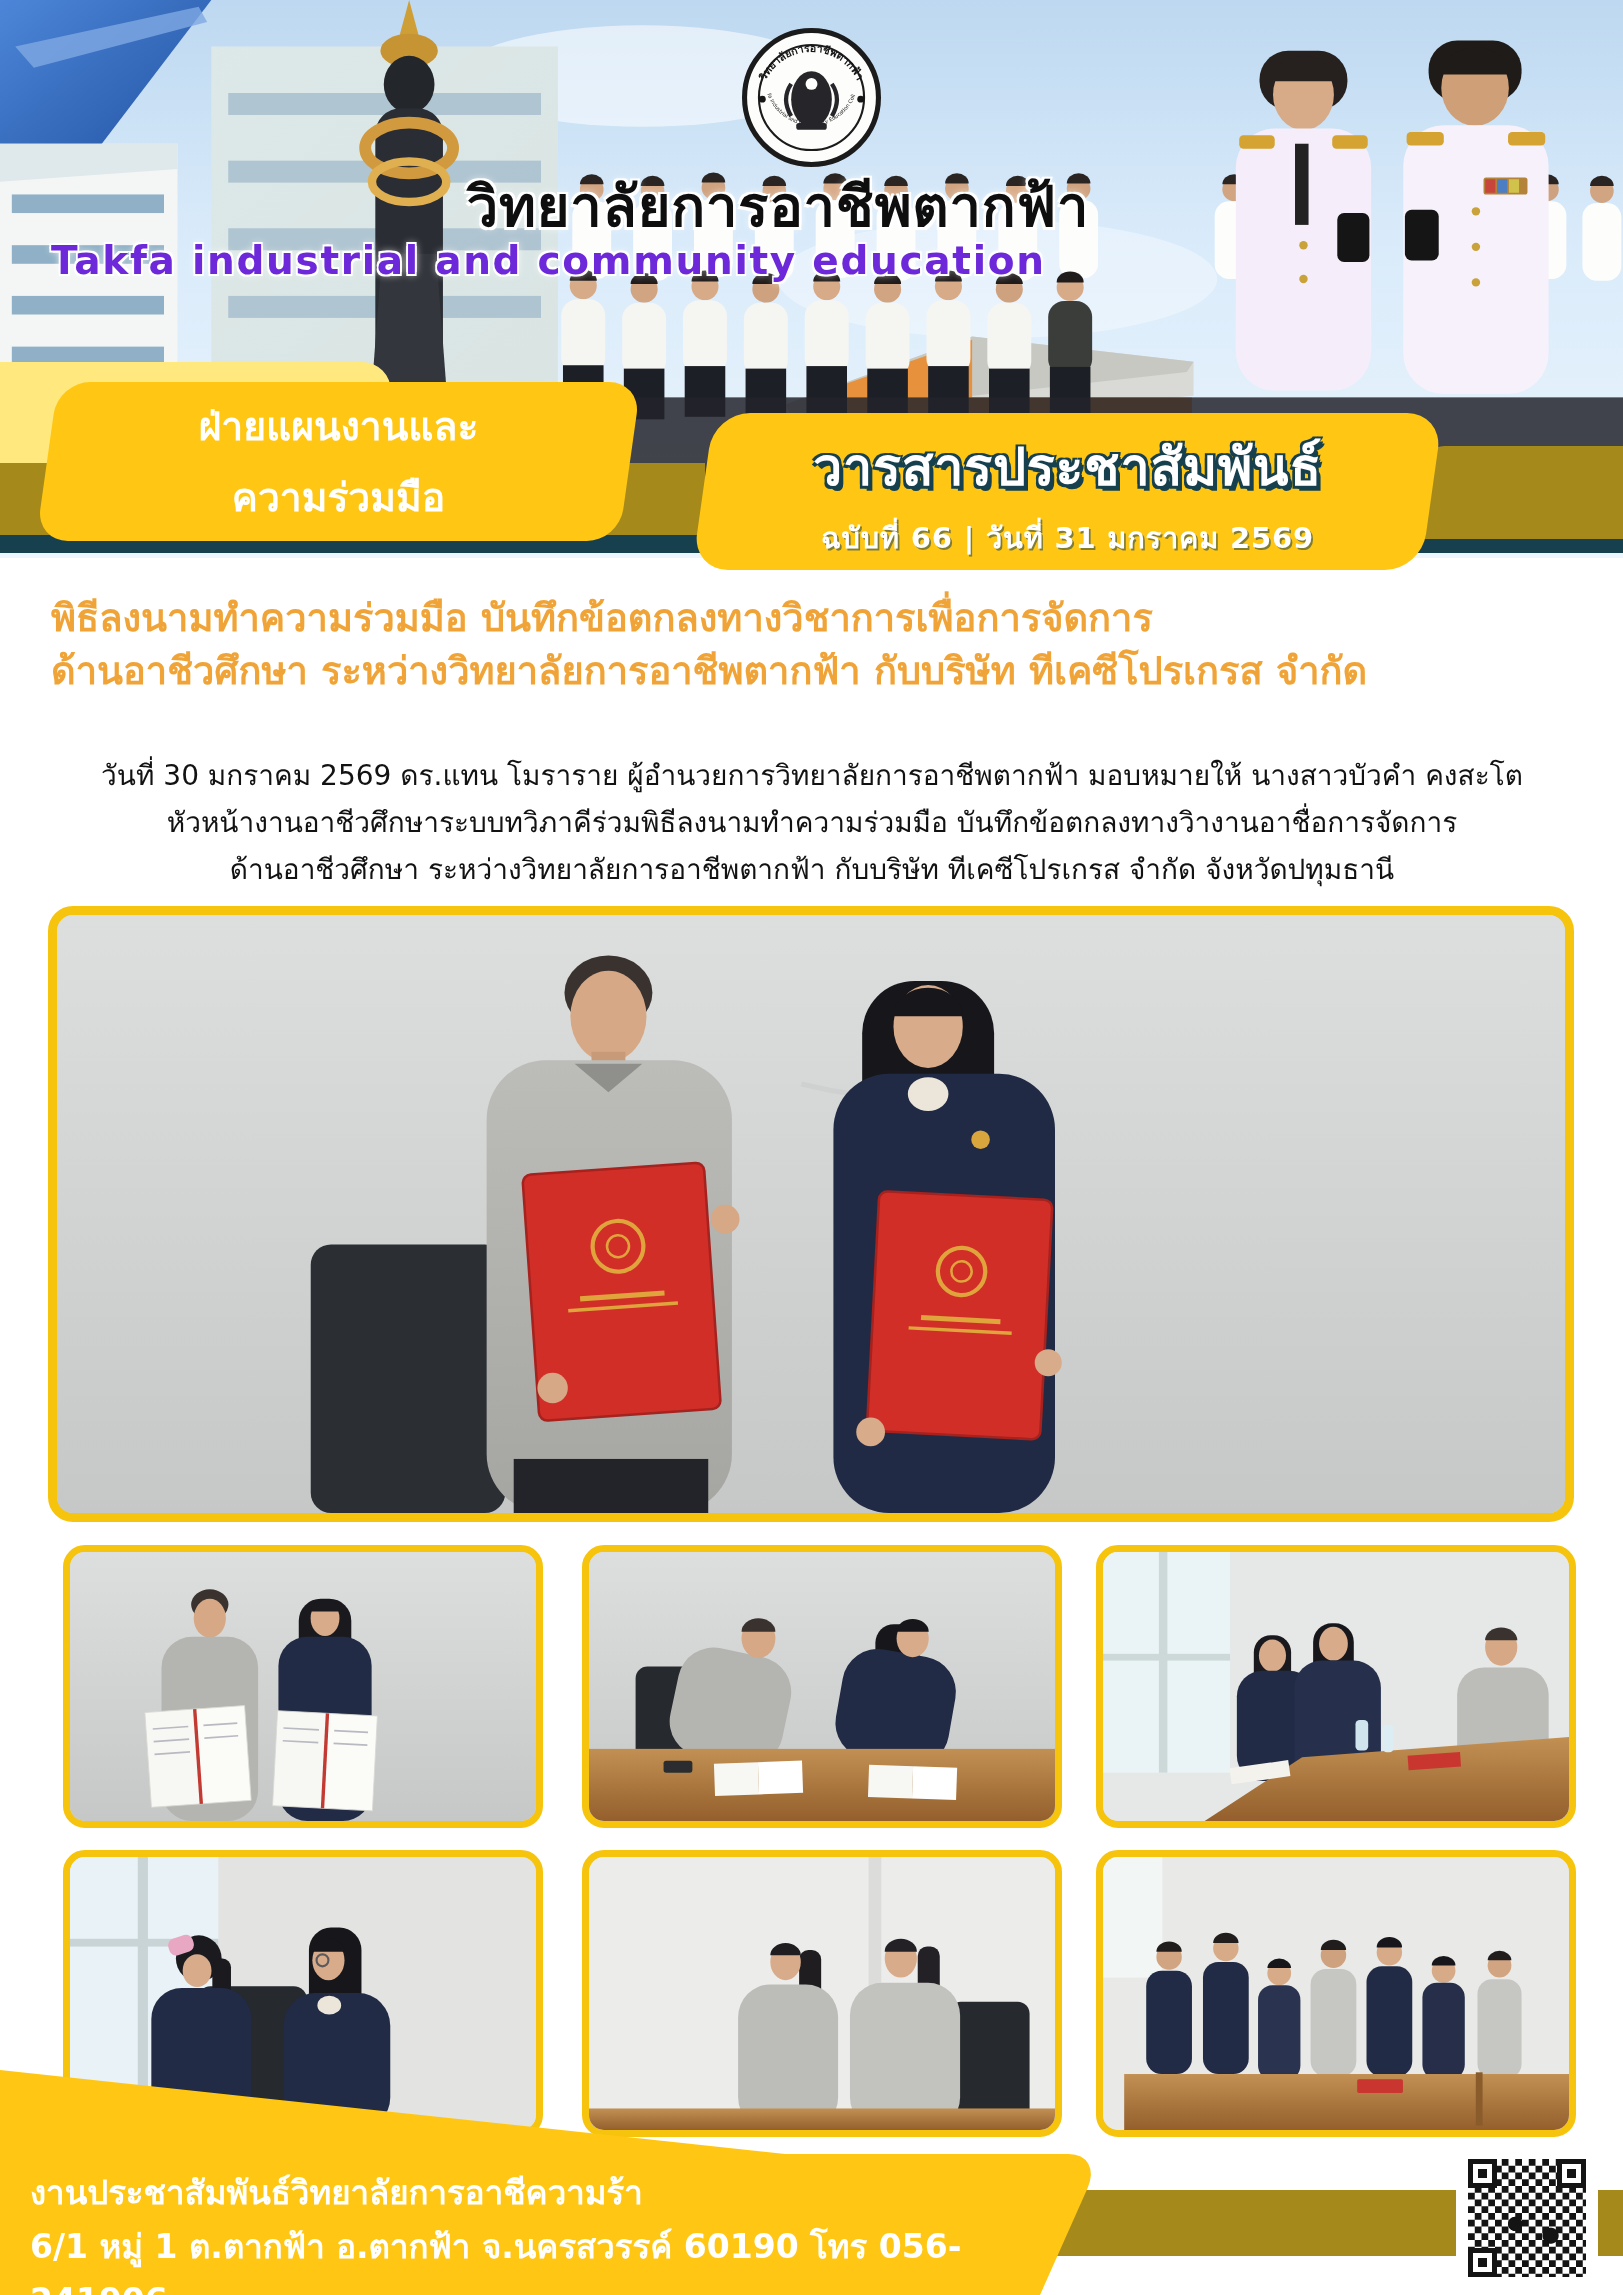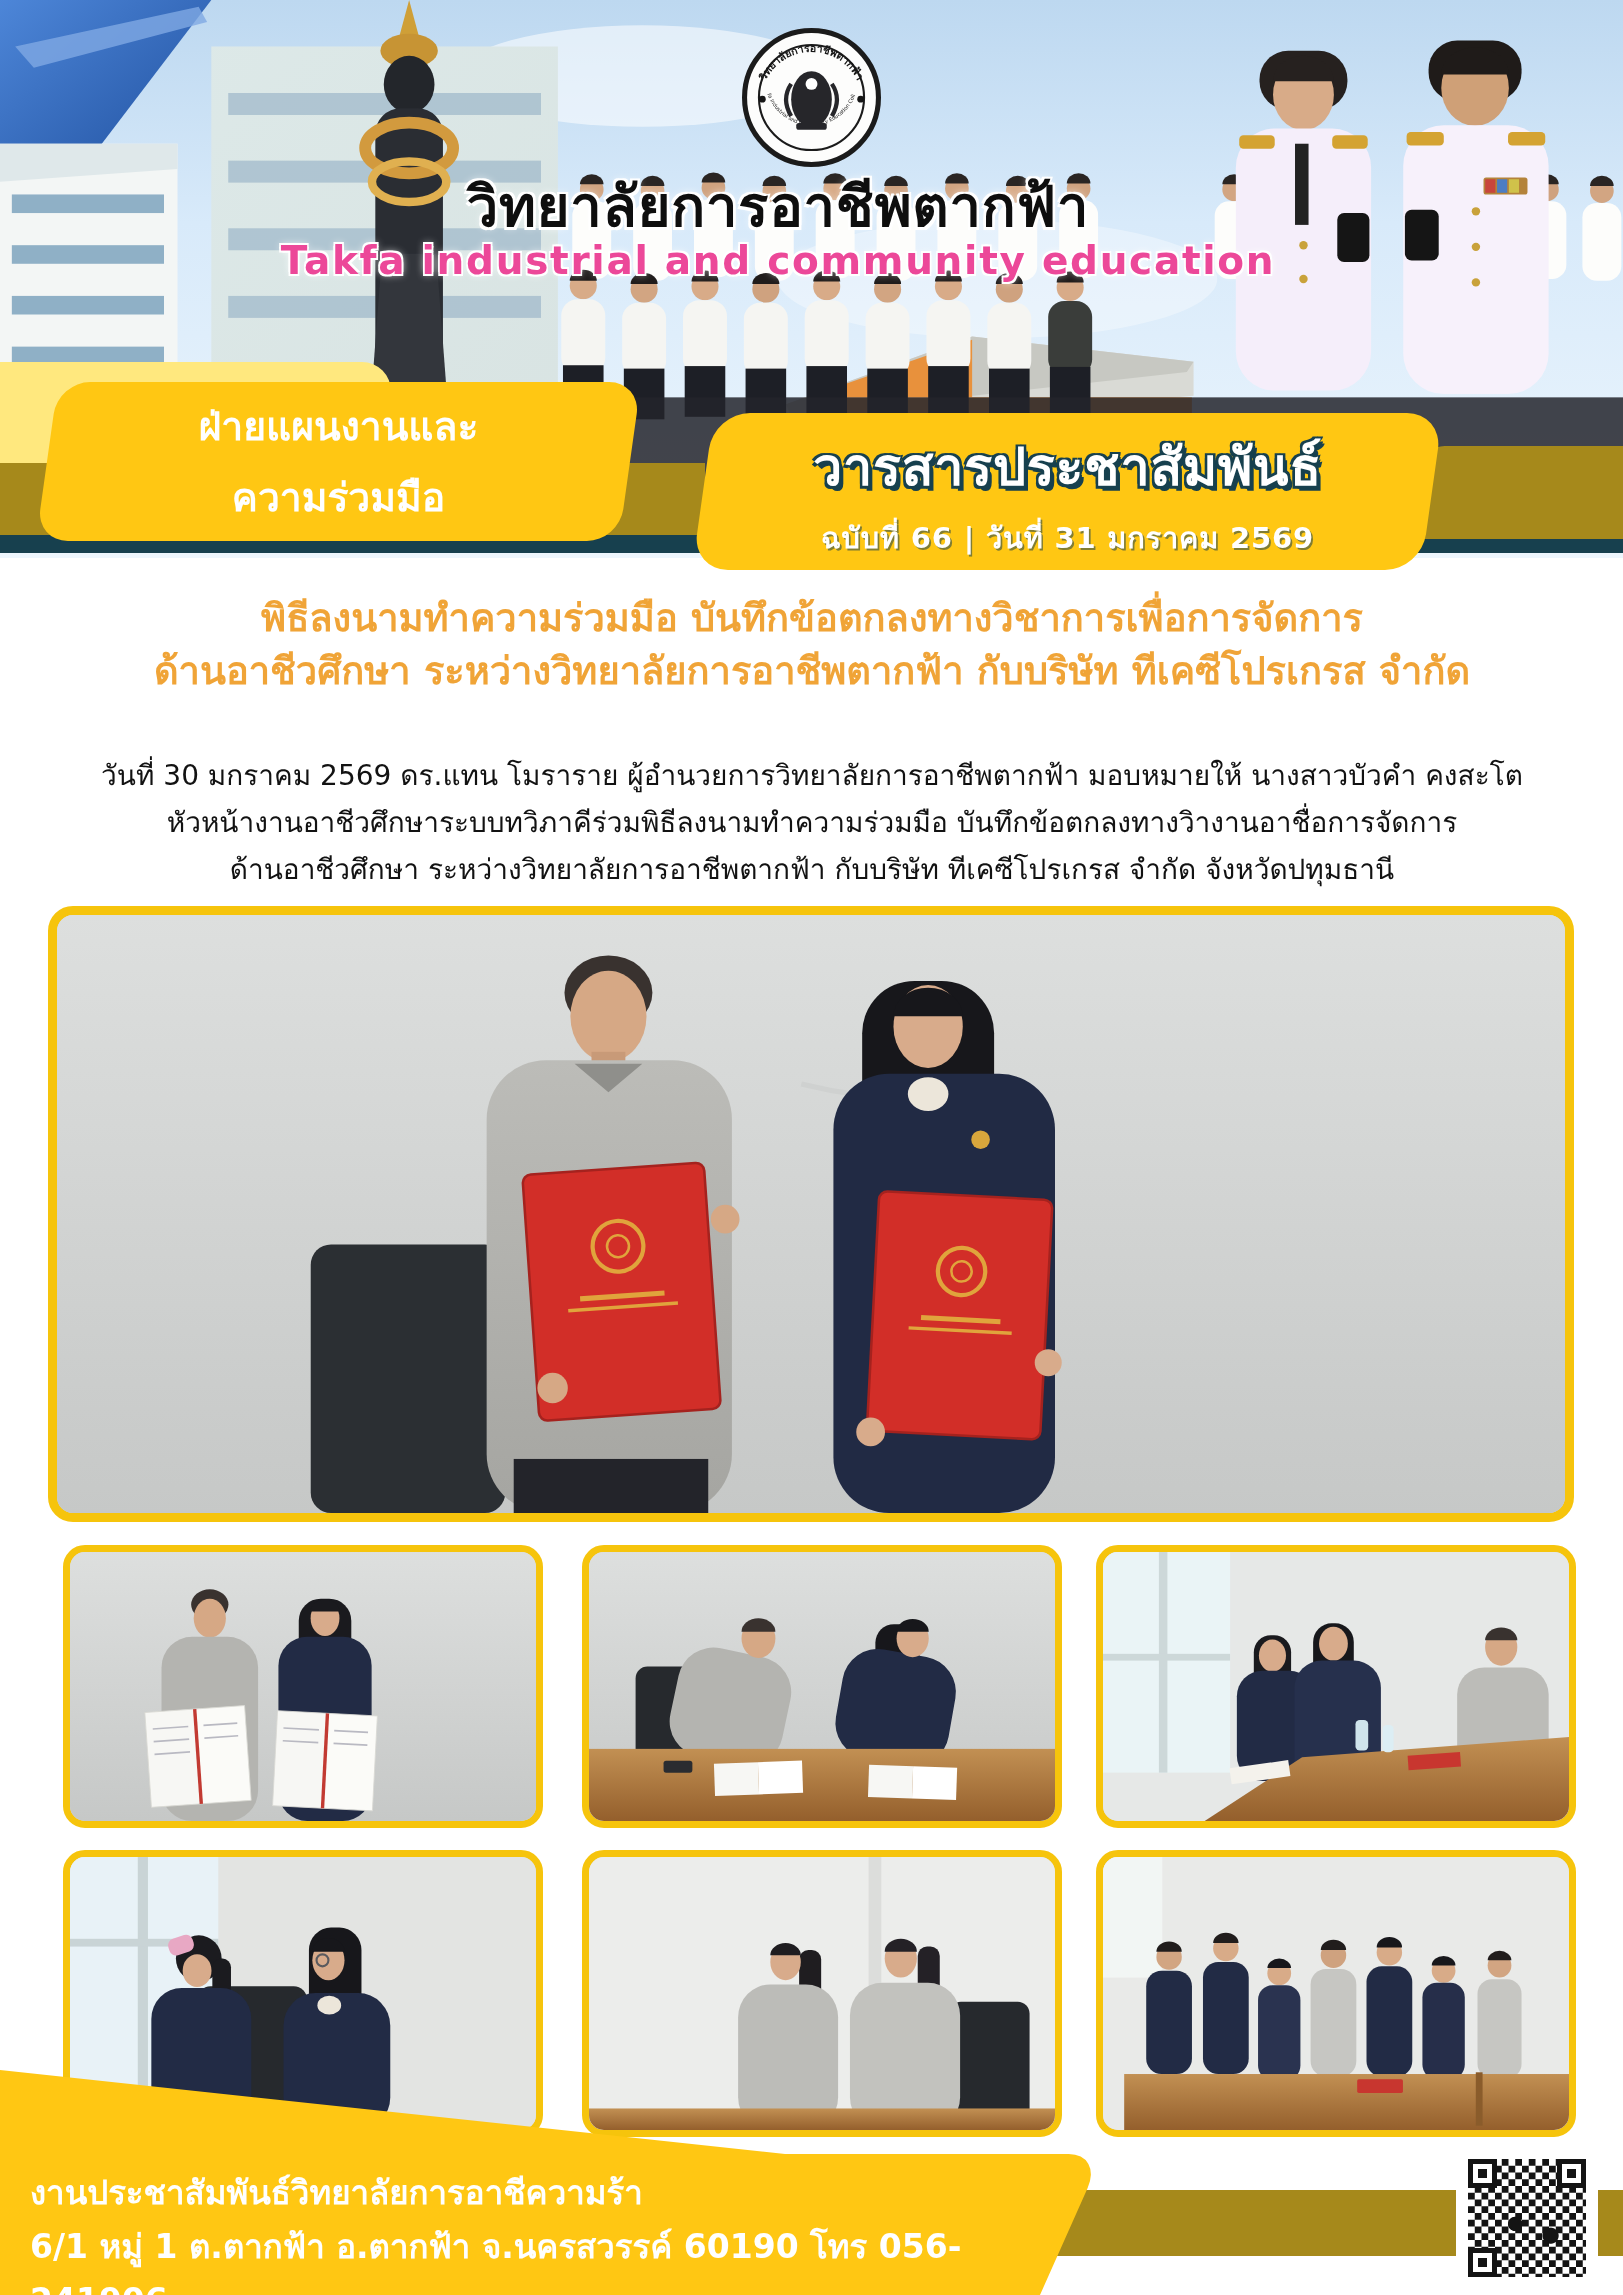--- a/index.html
+++ b/index.html
@@ -8,21 +8,21 @@
   .abs{position:absolute;}
 
   
   .sky{left:0;top:0;width:1623px;height:558px;
        background:linear-gradient(180deg,#bdd8f0 0%,#d8eafa 40%,#edf6fd 100%);}
   .header-art{left:0;top:0;width:1623px;height:558px;}
   .logo{left:742px;top:28px;width:139px;height:139px;}
   .college-title{left:51px;top:162px;width:1454px;text-align:center;color:#0e0e0e;
        font-size:56px;font-weight:800;letter-spacing:0.8px;
        text-shadow:-2.5px -2.5px 0 #fff,2.5px -2.5px 0 #fff,-2.5px 2.5px 0 #fff,2.5px 2.5px 0 #fff,0 0 10px #fff;}
-  .college-sub{left:51px;top:238px;width:1454px;text-align:center;color:#ec4899;
+  .college-sub{left:51px;top:238px;width:1454px;color:#6d28d9;
        font-size:39px;font-weight:700;letter-spacing:1.7px;
        text-shadow:-1.7px -1.7px 0 #fff,1.7px -1.7px 0 #fff,-1.7px 1.7px 0 #fff,1.7px 1.7px 0 #fff,0 0 8.5px #fff;}
 
   
   .pale-left{left:-30px;top:362px;width:421px;height:108px;background:#FFE87E;border-radius:29px;}
   .olive-left{left:0;top:463px;width:705px;height:74px;background:#A6891B;}
   .teal-bar{left:0;top:535px;width:1067px;height:18px;background:#17404E;
        clip-path:polygon(0 0,100% 0,calc(100% - 17px) 100%,0 100%);}
   .right-teal{left:1363px;top:467px;width:304px;height:86px;background:#17404E;
        border-radius:20px;transform:skewX(-22deg);}
@@ -35,21 +35,21 @@
   .news-banner{left:703px;top:413px;width:729px;height:157px;background:#FFC713;
        border-radius:36px;transform:skewX(-8deg);}
   .news-inner{position:absolute;left:0;top:0;width:100%;height:100%;transform:skewX(8deg);
        text-align:center;}
   .news-title{margin-top:12px;color:#ffffff;font-size:52px;font-weight:800;letter-spacing:0.8px;
        text-shadow:-2.5px -2.5px 0 #17404E,2.5px -2.5px 0 #17404E,-2.5px 2.5px 0 #17404E,2.5px 2.5px 0 #17404E,4.2px 5px 0 #17404E;}
   .news-issue{margin-top:6.8px;color:#ffffff;font-size:29px;font-weight:600;letter-spacing:0.8px;
        text-shadow:1.7px 1.7px 0 rgba(23,64,78,.55);}
 
   
-  .headline{left:51px;top:592px;width:1522px;text-align:center;color:#F0A437;
+  .headline{left:51px;top:592px;width:1522px;text-align:left;color:#F0A437;
        font-size:38px;font-weight:800;line-height:53px;}
   .body-text{left:24px;top:752px;width:1576px;text-align:center;color:#121212;
        font-size:28px;font-weight:500;line-height:47px;}
 
   
   .photo-main{left:48px;top:906px;width:1526px;height:616px;border:9.3px solid #F6C40C;
        border-radius:25px;box-sizing:border-box;overflow:hidden;background:#d4d6d5;}
   .ph{width:480px;border:7.6px solid #F6C40C;border-radius:22px;box-sizing:border-box;
       overflow:hidden;background:#d9dbda;}
   .ph svg,.photo-main svg{display:block;width:100%;height:100%;}

